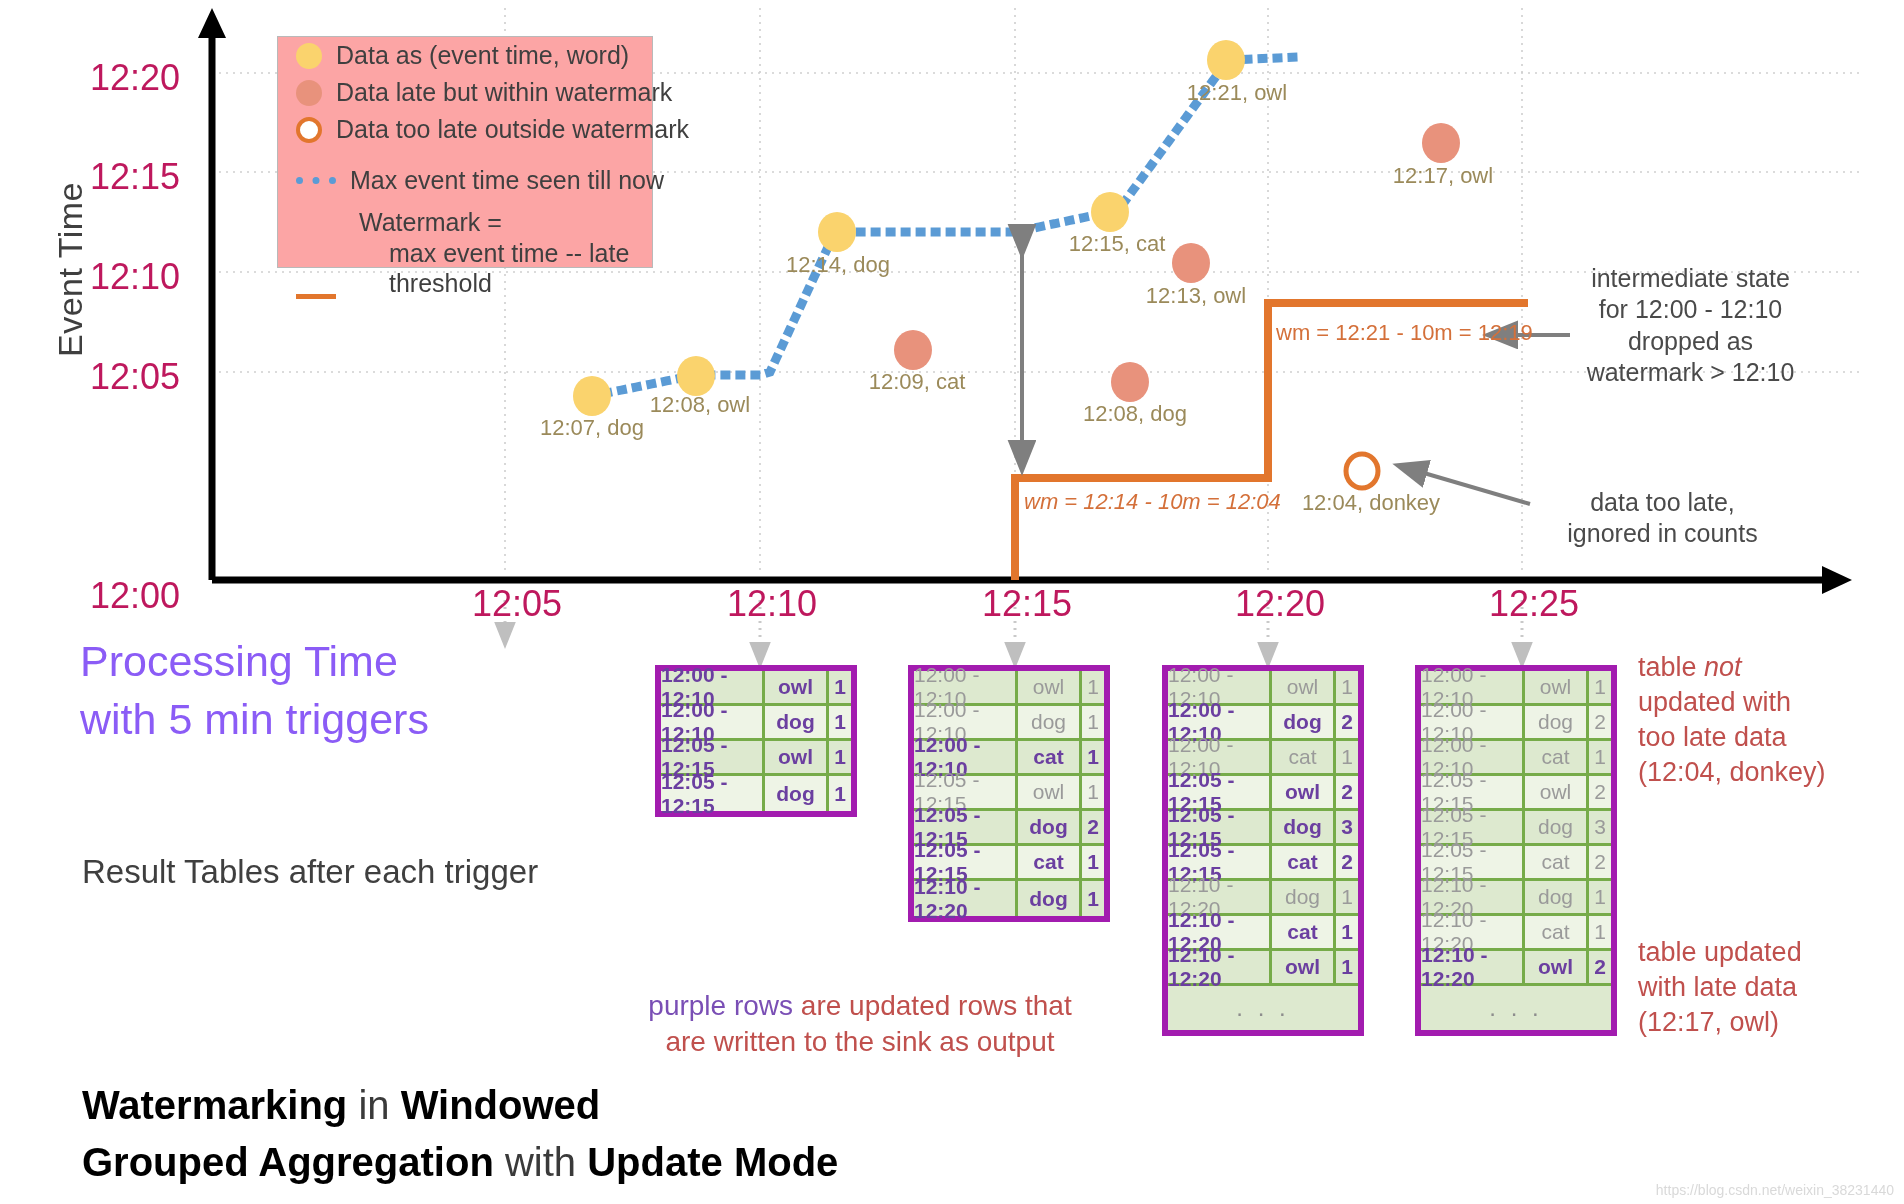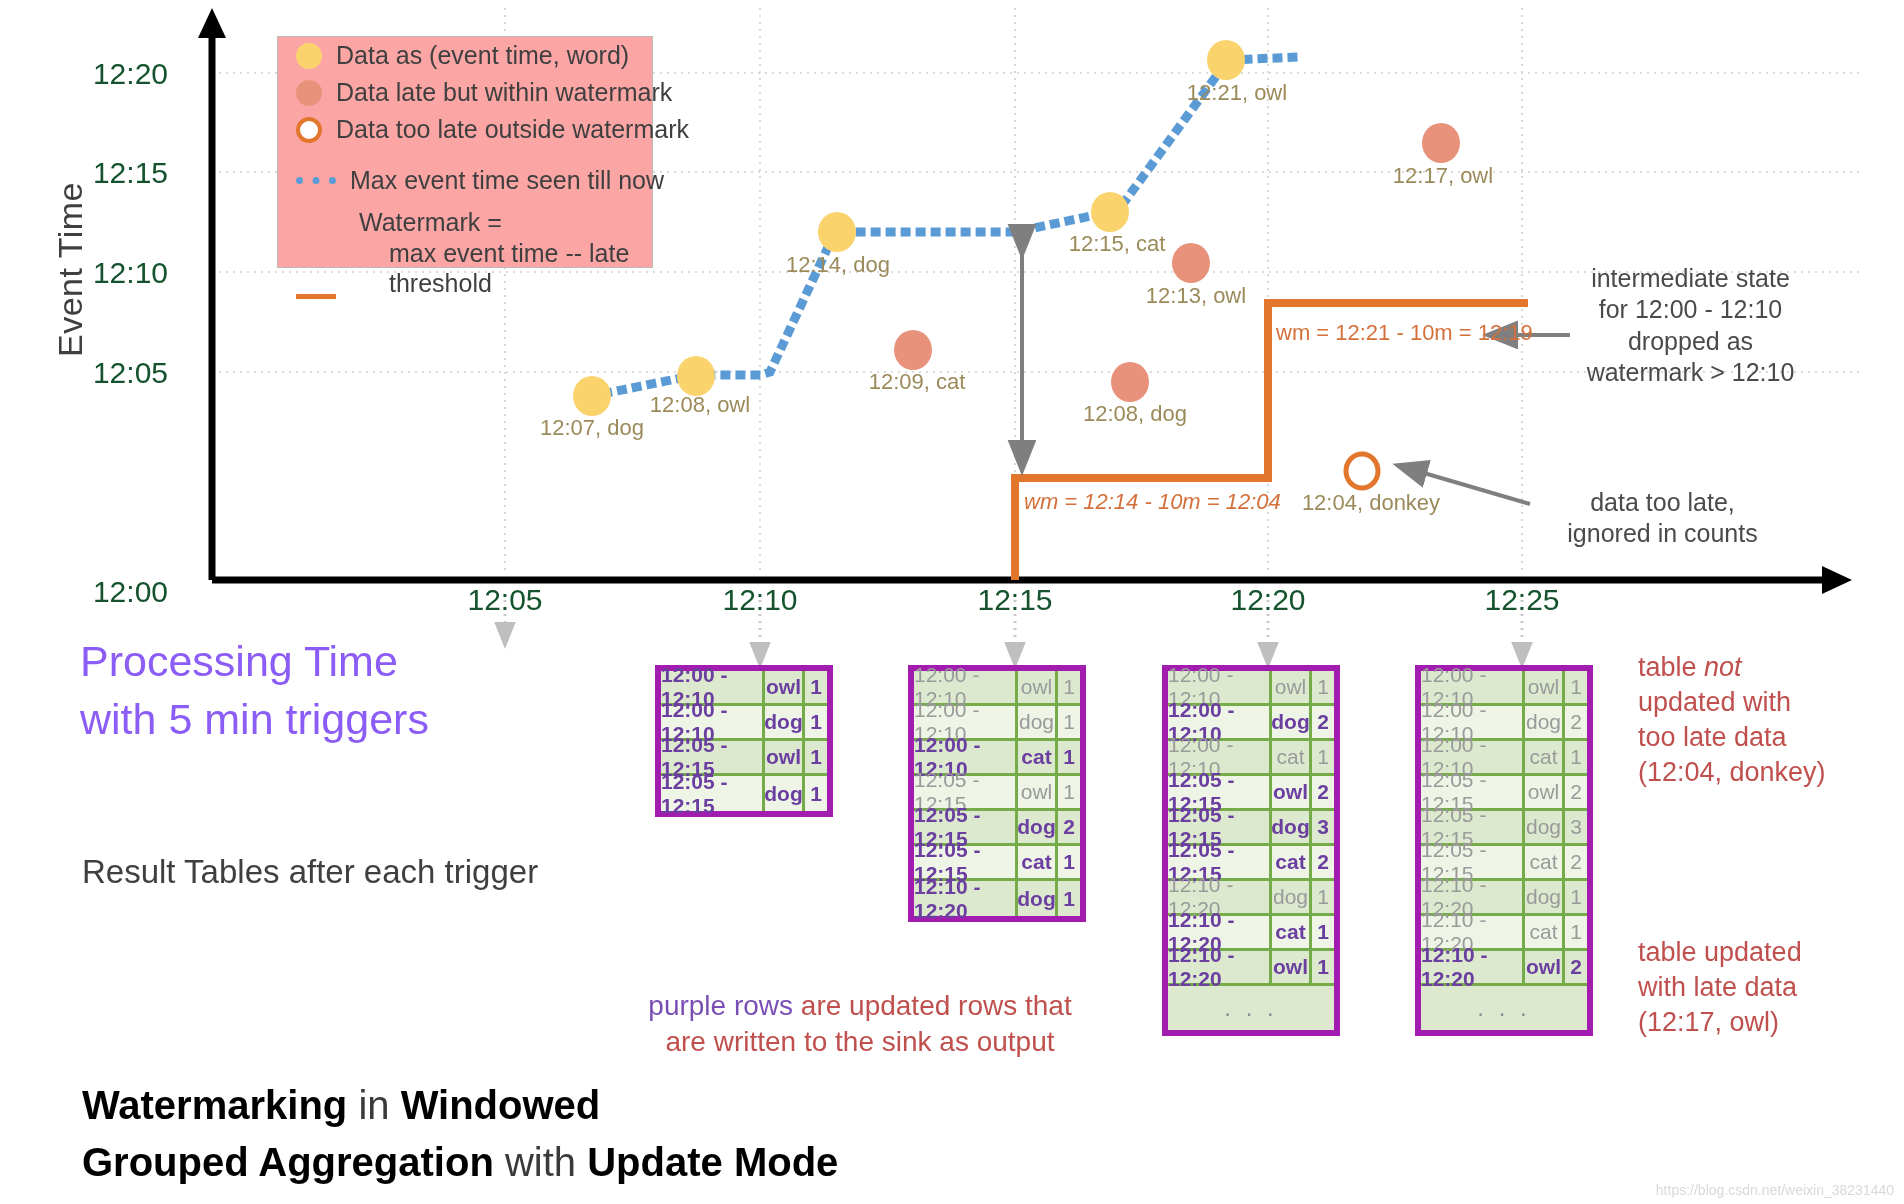--- a/index.html
+++ b/index.html
@@ -3,21 +3,21 @@
 <meta charset="utf-8">
 <style>
   html,body{margin:0;padding:0;background:#ffffff;}
   body{width:1904px;height:1204px;position:relative;overflow:hidden;
        font-family:"Liberation Sans", sans-serif;color:#404040;}
   .stage{position:absolute;left:0;top:0;width:1904px;height:1204px;}
   svg.layer{position:absolute;left:0;top:0;width:1904px;height:1204px;overflow:visible;}
   .axis-title{font-size:34px;color:#3f3f3f;letter-spacing:.5px;}
   .ytitle{position:absolute;left:-60px;top:250px;width:260px;text-align:center;
           transform:rotate(-90deg);transform-origin:50% 50%;}
-  .tick{position:absolute;font-size:30px;color:#14532d;white-space:nowrap;}
+  .tick{position:absolute;font-size:36px;color:#be185d;white-space:nowrap;margin-left:12px;}
 
   
   .legend{position:absolute;left:277px;top:36px;width:374px;height:230px;
           border:1.5px solid #b9b9b9;background:#fca5a5;}
   .legend-row{display:flex;align-items:center;gap:14px;height:37px;padding-left:18px;}
   .legend-txt{font-size:25px;color:#3f3f3f;white-space:nowrap;line-height:1.05;}
   .sw-dot{width:26px;height:26px;border-radius:50%;flex:0 0 26px;}
   .sw-dot.yellow{background:#fad36d;}
   .sw-dot.salmon{background:#e8927c;}
   .sw-dot.hollow{background:#fff;border:4px solid #e2762d;box-sizing:border-box;}
@@ -46,21 +46,21 @@
 
   
   .rtable{position:absolute;border:4px solid #76a martial;}
   .rtable{border:6px solid #a21caf;background:#e3eed6;box-sizing:border-box;}
   .rrow{display:flex;height:35px;box-sizing:border-box;border-bottom:3px solid #76ab49;}
   .rrow:last-child{border-bottom:none;}
   .rcell{display:flex;align-items:center;justify-content:center;
          font-size:21px;box-sizing:border-box;border-right:3px solid #76ab49;}
   .rcell:last-child{border-right:none;}
   .c-win{width:104px;}
-  .c-word{width:40px;}
+  .c-word{width:64px;}
   .c-cnt{width:22px;}
   .rrow.alt .rcell{background:#eef4e6;}
   .rrow.norm .rcell{background:#dde9cf;}
   .rrow.hl .rcell{color:#6b3fa0;font-weight:700;}
   .rrow.dim .rcell{color:#9a9a9a;font-weight:400;}
   .rrow.ellipsis{height:44px;}
   .rrow.ellipsis .rcell{width:100%;border-right:none;color:#8d8d8d;font-size:24px;letter-spacing:4px;}
 
   .watermark-url{position:absolute;right:10px;bottom:6px;font-size:14px;color:#d9d9d9;}
 </style>

